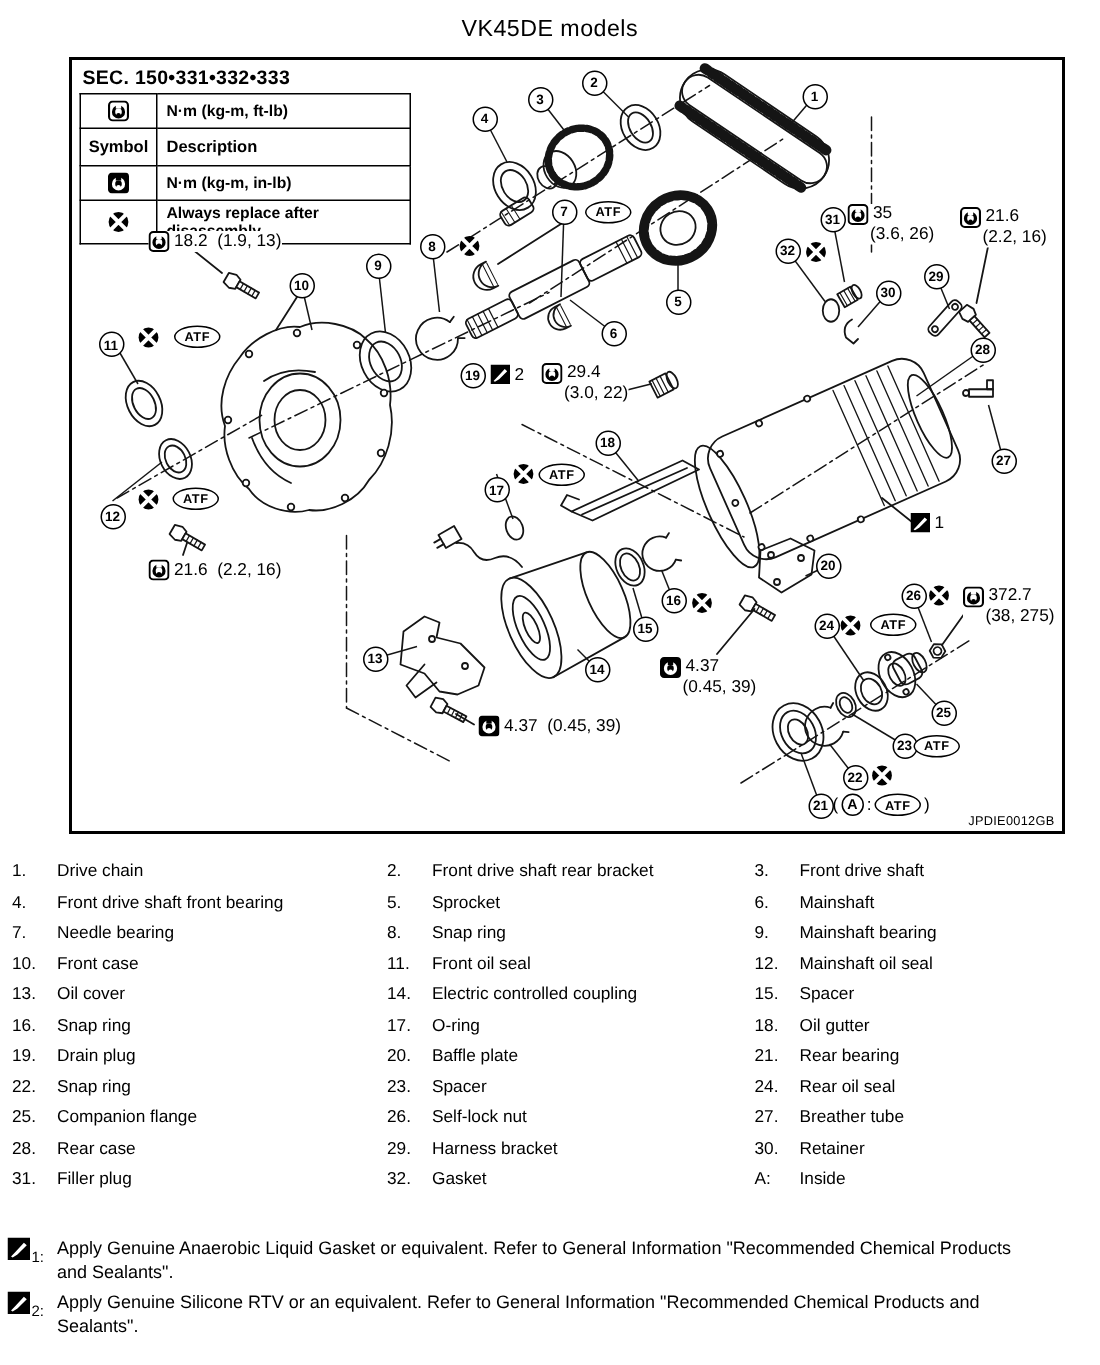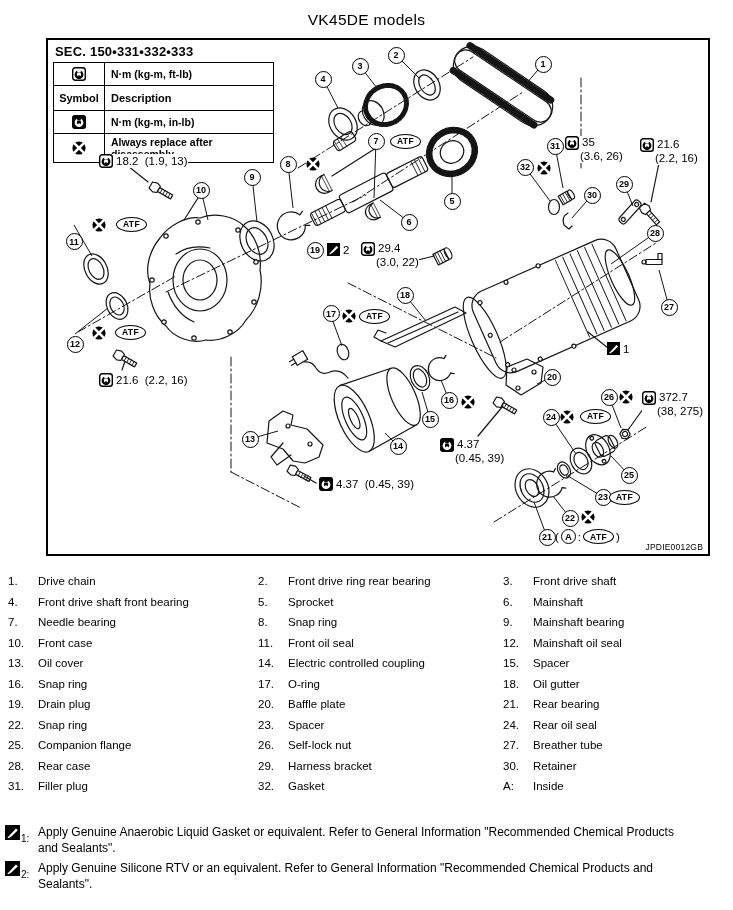--- a/index.html
+++ b/index.html
@@ -363,27 +363,27 @@
   <div class="callout" style="left: 486.5px; top: 15.5px;">1</div>
       <div class="callout" style="left: 339.5px; top: 6.5px;">2</div>
       <div class="callout" style="left: 303.5px; top: 17.5px;">3</div>
       <div class="callout" style="left: 266.5px; top: 30.5px;">4</div>
       <div class="callout" style="left: 395.5px; top: 152.5px;">5</div>
       <div class="callout" style="left: 352.5px; top: 173.5px;">6</div>
       <div class="callout" style="left: 319.5px; top: 92.5px;">7</div>
       <div class="callout" style="left: 231.5px; top: 115.5px;">8</div>
       <div class="callout" style="left: 195.5px; top: 128.5px;">9</div>
       <div class="callout" style="left: 144.5px; top: 141.5px;">10</div>
-      <div class="callout" style="left: 17.5px; top: 193px;">11</div>
+      <div class="callout" style="left: 17.5px; top: 181px;">11</div>
       <div class="callout" style="left: 18.5px; top: 285.5px; margin-top: 10px;">12</div>
       <div class="callout" style="left: 193.5px; top: 390.5px;">13</div>
       <div class="callout" style="left: 341.5px; top: 397.5px;">14</div>
       <div class="callout" style="left: 373.5px; top: 370.5px;">15</div>
       <div class="callout" style="left: 392.5px; top: 351.5px;">16</div>
-      <div class="callout" style="left: 274.5px; top: 265px;">17</div>
+      <div class="callout" style="left: 274.5px; top: 278px;">17</div>
       <div class="callout" style="left: 348.5px; top: 246.5px;">18</div>
       <div class="callout" style="left: 258.5px; top: 201.5px;">19</div>
       <div class="callout" style="left: 495.5px; top: 328.5px;">20</div>
       <div class="callout" style="left: 490.5px; top: 488.5px;">21</div>
       <div class="callout" style="left: 513.5px; top: 469.5px;">22</div>
       <div class="callout" style="left: 546.5px; top: 448.5px;">23</div>
       <div class="callout" style="left: 494.5px; top: 368.5px;">24</div>
       <div class="callout" style="left: 572.5px; top: 426.5px;">25</div>
       <div class="callout" style="left: 552.5px; top: 348.5px;">26</div>
       <div class="callout" style="left: 612.5px; top: 258.5px;">27</div>
@@ -575,21 +575,21 @@
       </div>
     </div>
 
   <div class="parts" id="parts">
       <div class="part">
         <span class="num">1.</span>
         <span>Drive chain</span>
       </div>
       <div class="part">
         <span class="num">2.</span>
-        <span>Front drive ring rear bearing</span>
+        <span>Front drive shaft rear bracket</span>
       </div>
       <div class="part">
         <span class="num">3.</span>
         <span>Front drive shaft</span>
       </div>
       <div class="part">
         <span class="num">4.</span>
         <span>Front drive shaft front bearing</span>
       </div>
       <div class="part">

